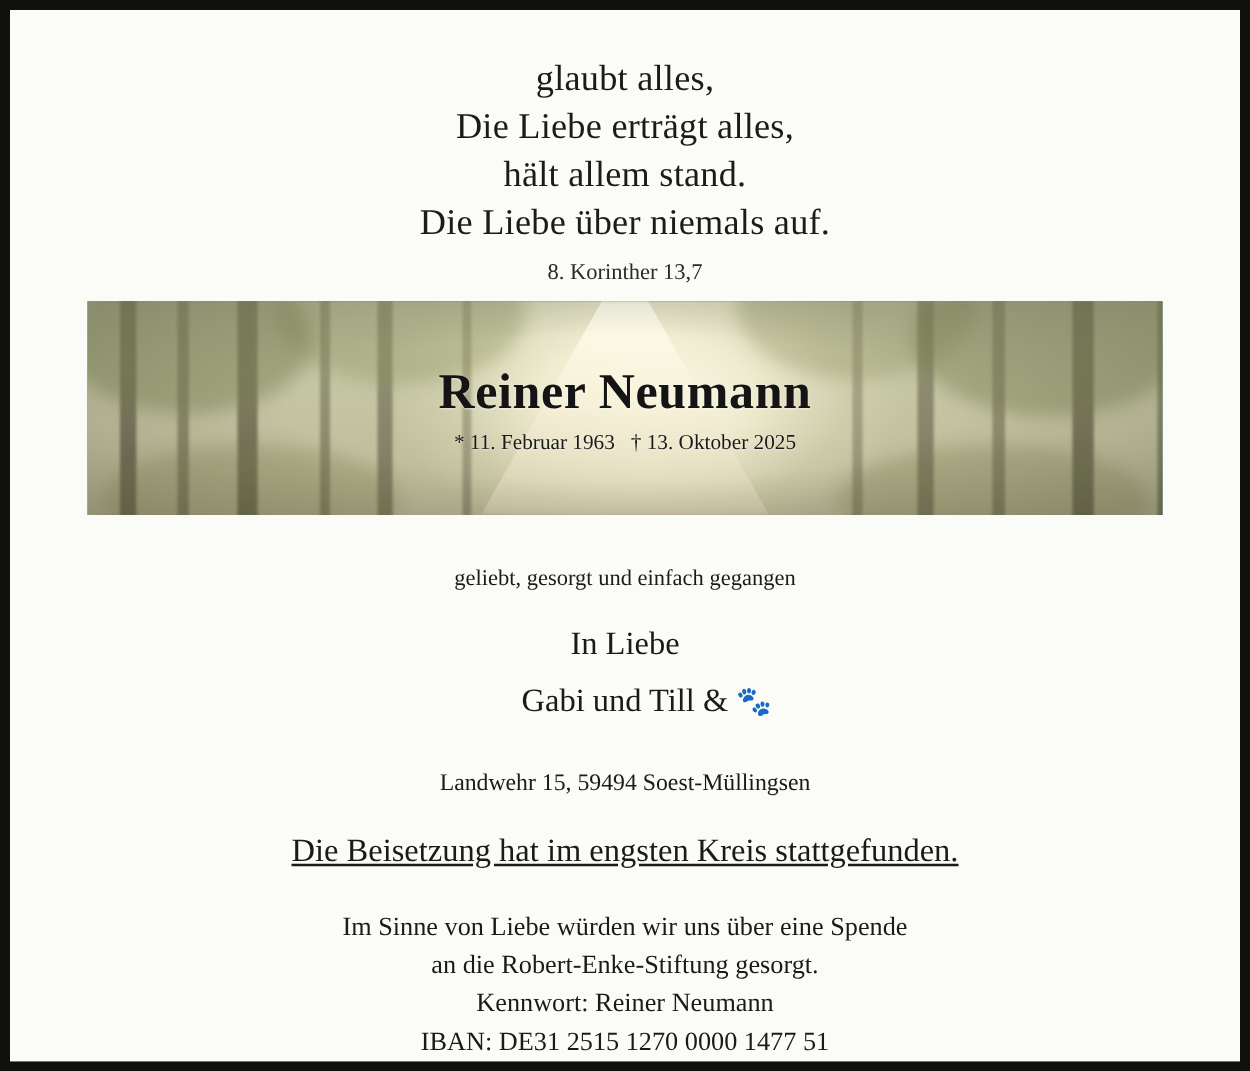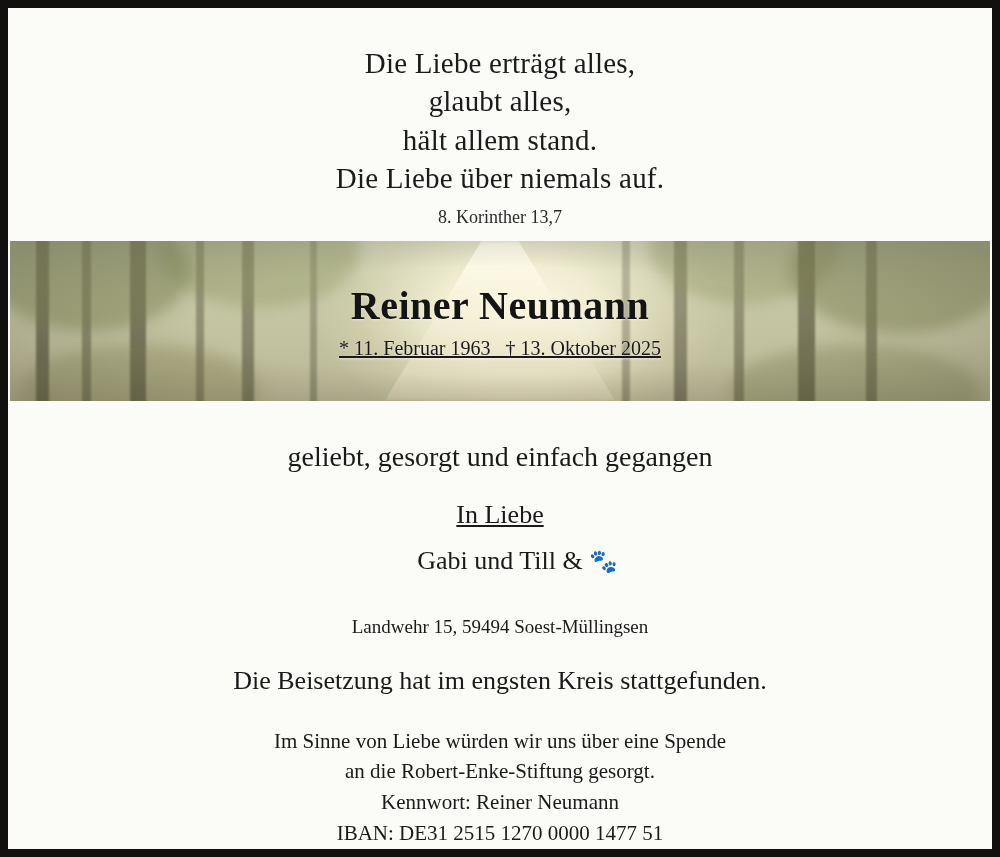--- a/index.html
+++ b/index.html
@@ -46,21 +46,21 @@
   }
   .verse-ref {
     margin-top: 9px;
     font-size: 18px;
     color: #2a2a2a;
   }
 
   
   .photo-band {
     position: relative;
-    width: 980px;
+    width: 860px;
     height: 172px;
     margin-top: 11px;
     overflow: hidden;
     background: #15803d;
   }
   .photo-band .sky {
     position: absolute;
     inset: 0;
     background:
       radial-gradient(ellipse 260px 150px at 52% 44%, rgba(255,252,235,0.98) 0%, rgba(255,250,225,0.72) 32%, rgba(245,238,205,0.22) 62%, rgba(255,255,255,0) 80%),
@@ -104,72 +104,71 @@
     text-shadow: 0 1px 2px rgba(255,255,255,0.55);
   }
   .deceased-name {
     font-size: 40px;
     font-weight: bold;
     color: #141414;
     letter-spacing: 0.5px;
   }
   .dates {
     margin-top: 8px;
-    font-size: 20px;
+    font-size: 17px;
     color: #191919;
     white-space: pre;
-    text-decoration: underline;
   }
 
   
   .below {
     text-align: center;
     width: 100%;
   }
   .line-motto {
     margin-top: 40px;
-    font-size: 28px;
+    font-size: 18px;
   }
   .line-inliebe {
     margin-top: 27px;
     font-size: 26px;
-    text-decoration: underline;
   }
   .line-family {
     margin-top: 16px;
     font-size: 26px;
     padding-left: 35px;
   }
   .paw {
     font-size: 23px;
     line-height: 1;
   }
   .line-address {
     margin-top: 40px;
     font-size: 19px;
   }
   .line-funeral {
     margin-top: 28px;
     font-size: 26px;
+    text-decoration: underline;
   }
   .donation {
     margin-top: 30px;
     font-size: 21px;
     line-height: 1.47;
   }
 </style>
 </head>
 <body>
 
 <div class="notice">
   <div class="inner">
 
     <div class="verse">
+      <div class="verse-line">glaubt alles,</div>
       <div class="verse-line">Die Liebe erträgt alles,</div>
-      <div class="verse-line">glaubt alles,</div>
       <div class="verse-line">hält allem stand.</div>
       <div class="verse-line">Die Liebe über niemals auf.</div>
       <div class="verse-ref">8. Korinther 13,7</div>
     </div>
 
     <div class="photo-band">
       <div class="sky"></div>
       <div class="path"></div>
 
       <div class="trunk" style="left:26px; width:13px;"></div>

